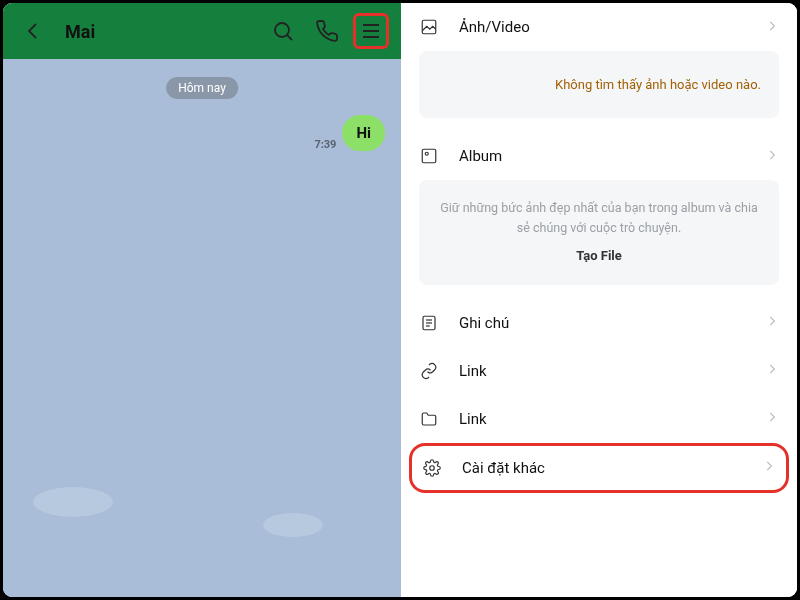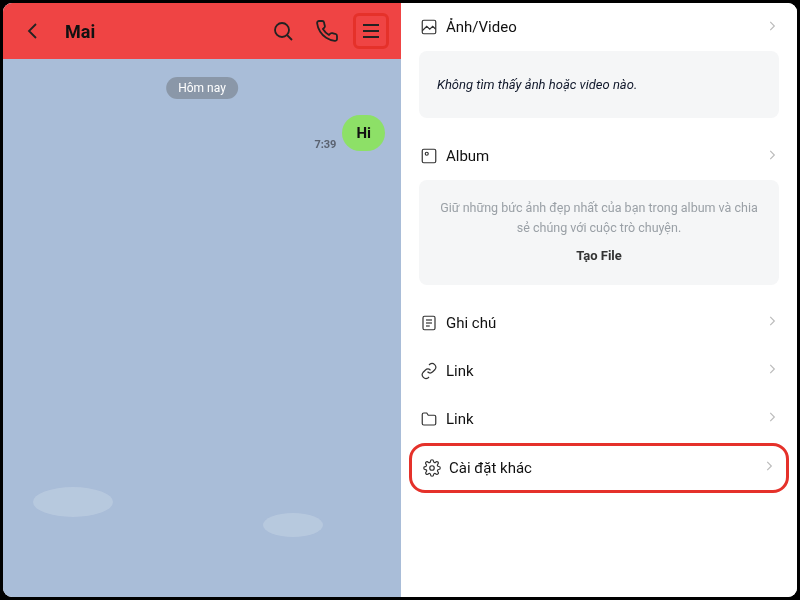--- a/index.html
+++ b/index.html
@@ -1,41 +1,41 @@
 <!DOCTYPE html>
 <html><head>
 <meta charset="utf-8">
 <style>
   * { box-sizing: border-box; margin: 0; padding: 0; }
   body { font-family: -apple-system, BlinkMacSystemFont, "Segoe UI", Roboto, sans-serif; width: 800px; height: 600px; overflow: hidden; background: #000; }
   .frame { width: 800px; height: 600px; border: 3px solid #000; border-radius: 12px; overflow: hidden; display: flex; background: #fff; }
   .left { width: 398px; height: 100%; background: #a9bdd8; display: flex; flex-direction: column; position: relative; }
-  .chat-header { height: 56px; background: #ef4444; display: flex; align-items: center; padding: 0 12px; gap: 8px; }
+  .chat-header { height: 56px; background: #15803d; display: flex; align-items: center; padding: 0 12px; gap: 8px; }
   .chat-header .spacer { flex: 1; }
   .chat-header .name { font-weight: 700; font-size: 18px; color: #111; margin-left: 6px; }
   .icon-btn { width: 36px; height: 36px; display: flex; align-items: center; justify-content: center; color: #222; cursor: pointer; }
   .icon-btn svg { width: 24px; height: 24px; stroke: currentColor; fill: none; stroke-width: 1.8; }
   .menu-box { border: 3px solid #e5312a; border-radius: 6px; padding: 2px; }
   .chat-body { flex: 1; position: relative; }
   .date-pill { position: absolute; top: 18px; left: 50%; transform: translateX(-50%); background: #8a97a8; color: #fff; font-size: 12px; padding: 4px 12px; border-radius: 12px; }
   .msg-row { position: absolute; top: 56px; right: 16px; display: flex; align-items: flex-end; gap: 6px; font-weight: bold; }
   .msg-time { font-size: 11px; color: #5a6270; }
   .bubble { background: #8de067; color: #111; font-size: 15px; padding: 9px 14px; border-radius: 18px; }
   .cloud { position: absolute; background: #c2d0e3; border-radius: 50%; opacity: 0.6; }
   .c1 { width: 80px; height: 30px; bottom: 80px; left: 30px; }
   .c2 { width: 60px; height: 24px; bottom: 60px; left: 260px; }
 
   .right { width: 396px; height: 100%; background: #fff; display: flex; flex-direction: column; }
-  .section-row { display: flex; align-items: center; padding: 14px 18px; gap: 7px; cursor: pointer; }
+  .section-row { display: flex; align-items: center; padding: 14px 18px; gap: 20px; cursor: pointer; }
   .section-row .label { flex: 1; font-size: 15px; color: #111; }
   .section-row .sicon { width: 20px; height: 20px; display: flex; align-items: center; justify-content: center; color: #333; }
   .section-row .sicon svg { width: 18px; height: 18px; stroke: currentColor; fill: none; stroke-width: 1.6; }
   .chev { color: #bbb; }
   .chev svg { width: 14px; height: 14px; stroke: currentColor; fill: none; stroke-width: 2; }
-  .empty-box { margin: 0 18px 14px 18px; background: #f5f6f7; border-radius: 8px; padding: 26px 18px; text-align: left; color: #0f172a; font-size: 13px; font-style: italic; }
+  .empty-box { margin: 0 18px 14px 18px; background: #f5f6f7; border-radius: 8px; padding: 26px 18px; text-align: right; color: #a16207; font-size: 13px; }
   .album-box { margin: 0 18px 14px 18px; background: #f5f6f7; border-radius: 8px; padding: 18px 18px; text-align: center; color: #9aa0a6; font-size: 12.5px; line-height: 1.6; }
   .album-box .cta { margin-top: 8px; font-weight: 700; color: #333; font-size: 13px; cursor: pointer; }
   .highlight-settings { border: 3px solid #e5312a; border-radius: 16px; margin: 0 8px 8px 8px; }
   .highlight-settings .section-row { padding: 12px 10px; }
 </style>
 </head>
 <body>
 
 <div class="frame">
 

